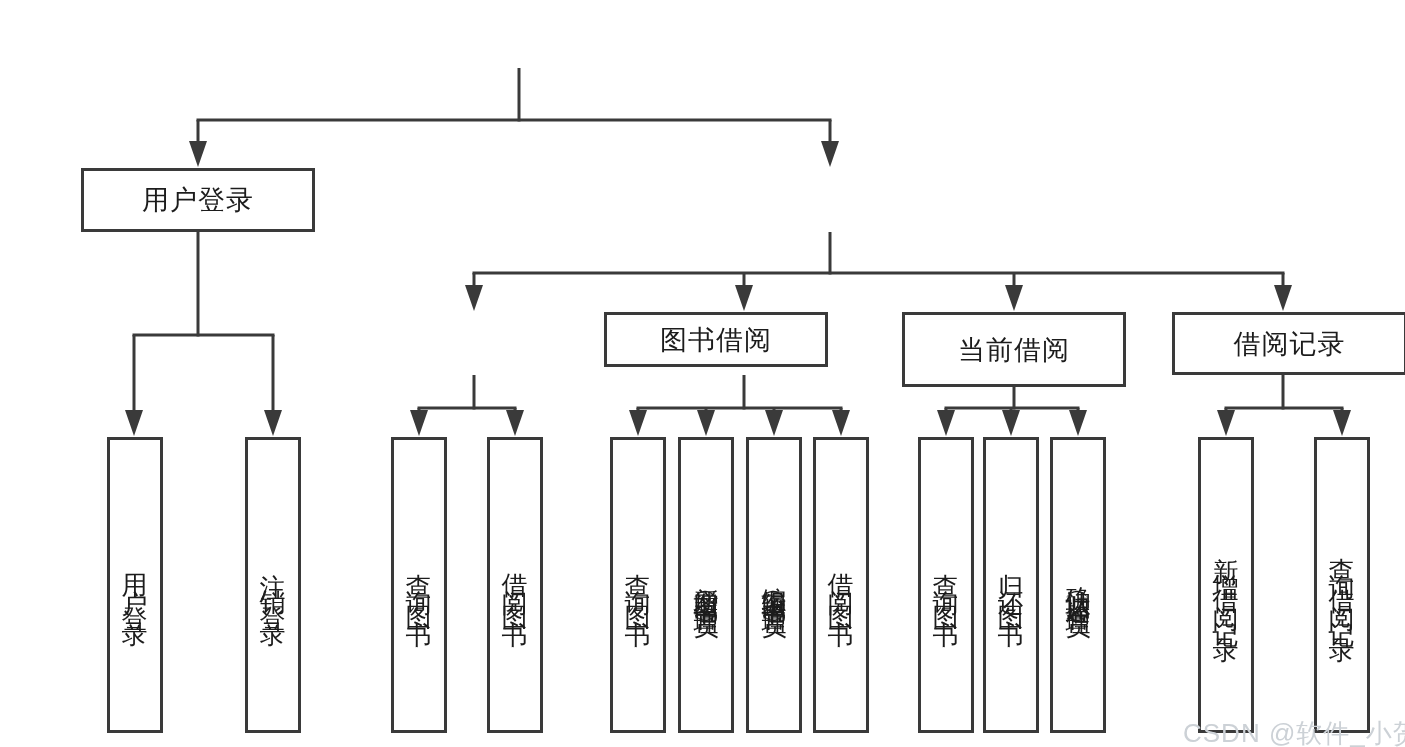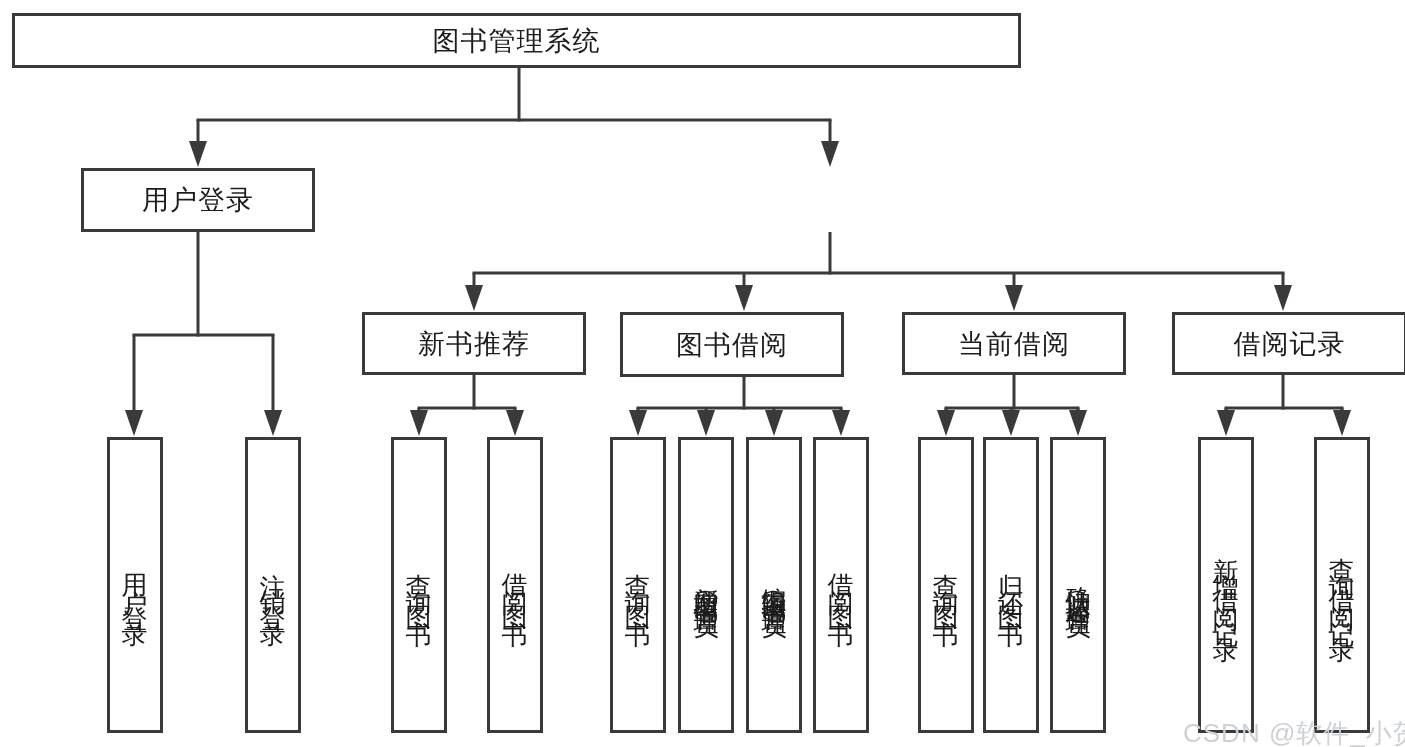--- a/index.html
+++ b/index.html
@@ -113,35 +113,29 @@
       <polygon points="765,410 783,410 774,436"></polygon>
       <polygon points="832,410 850,410 841,436"></polygon>
       <polygon points="937,410 955,410 946,436"></polygon>
       <polygon points="1002,410 1020,410 1011,436"></polygon>
       <polygon points="1069,410 1087,410 1078,436"></polygon>
       <polygon points="1217,410 1235,410 1226,436"></polygon>
       <polygon points="1333,410 1351,410 1342,436"></polygon>
     </g>
   </svg>
 
-  <div class="hbox" style="left:12px; top:13px; width:1009px; height:55px">
-    <span class="hlabel">图书管理系统</span>
-  </div>
 
   <div class="hbox" style="left:81px; top:168px; width:234px; height:64px">
     <span class="hlabel">用户登录</span>
   </div>
 
-  <div class="hbox" style="left:362px; top:312px; width:224px; height:63px">
-    <span class="hlabel">新书推荐</span>
-  </div>
-  <div class="hbox" style="left:620px; top:312px; width:224px; height:65px">
+  <div class="hbox" style="left:604px; top:312px; width:224px; height:55px">
     <span class="hlabel">图书借阅</span>
   </div>
-  <div class="hbox" style="left:902px; top:312px; width:224px; height:63px">
+  <div class="hbox" style="left:902px; top:312px; width:224px; height:75px">
     <span class="hlabel">当前借阅</span>
   </div>
   <div class="hbox" style="left:1172px; top:312px; width:235px; height:63px">
     <span class="hlabel">借阅记录</span>
   </div>
 
   <div class="vbox" style="left:107px">
     <span class="vlabel">用户登录</span>
   </div>
   <div class="vbox" style="left:245px">

